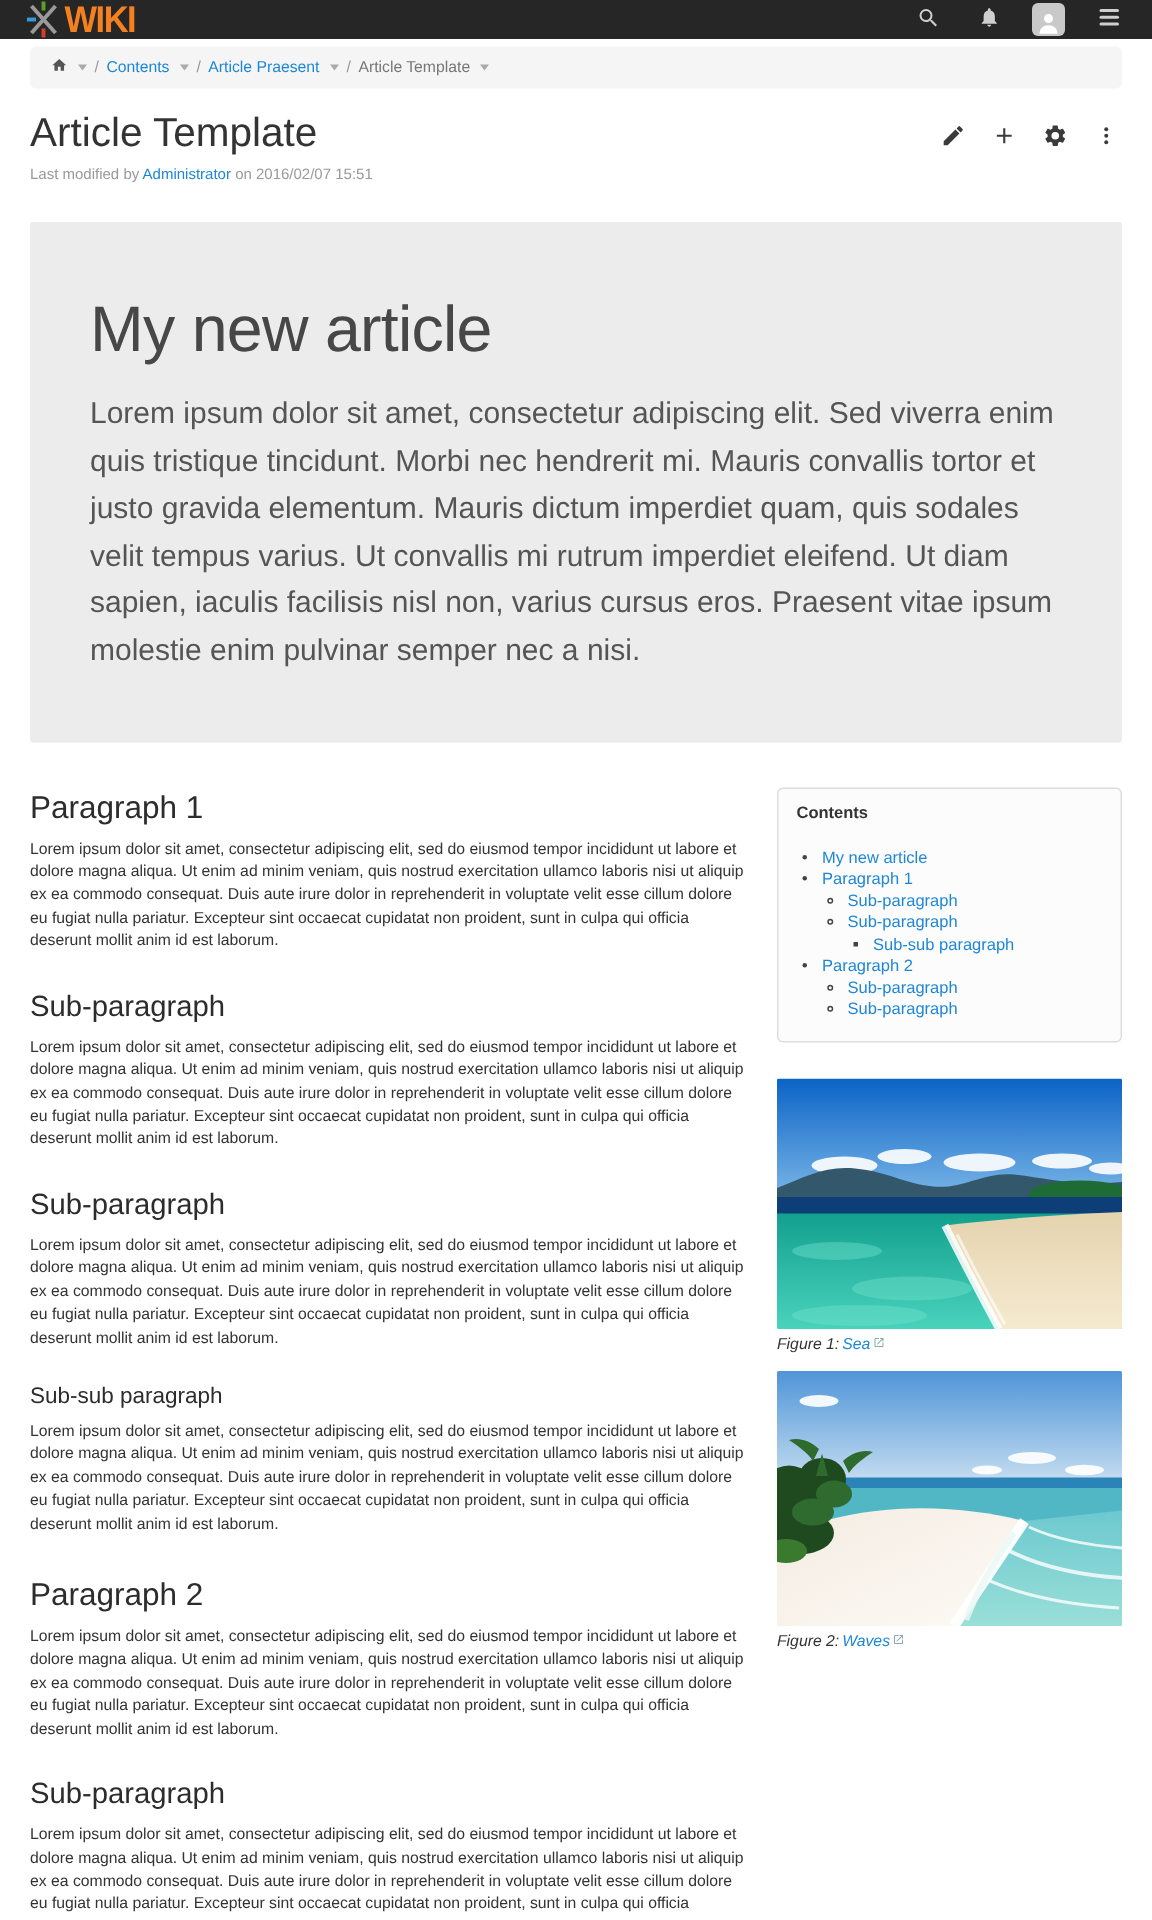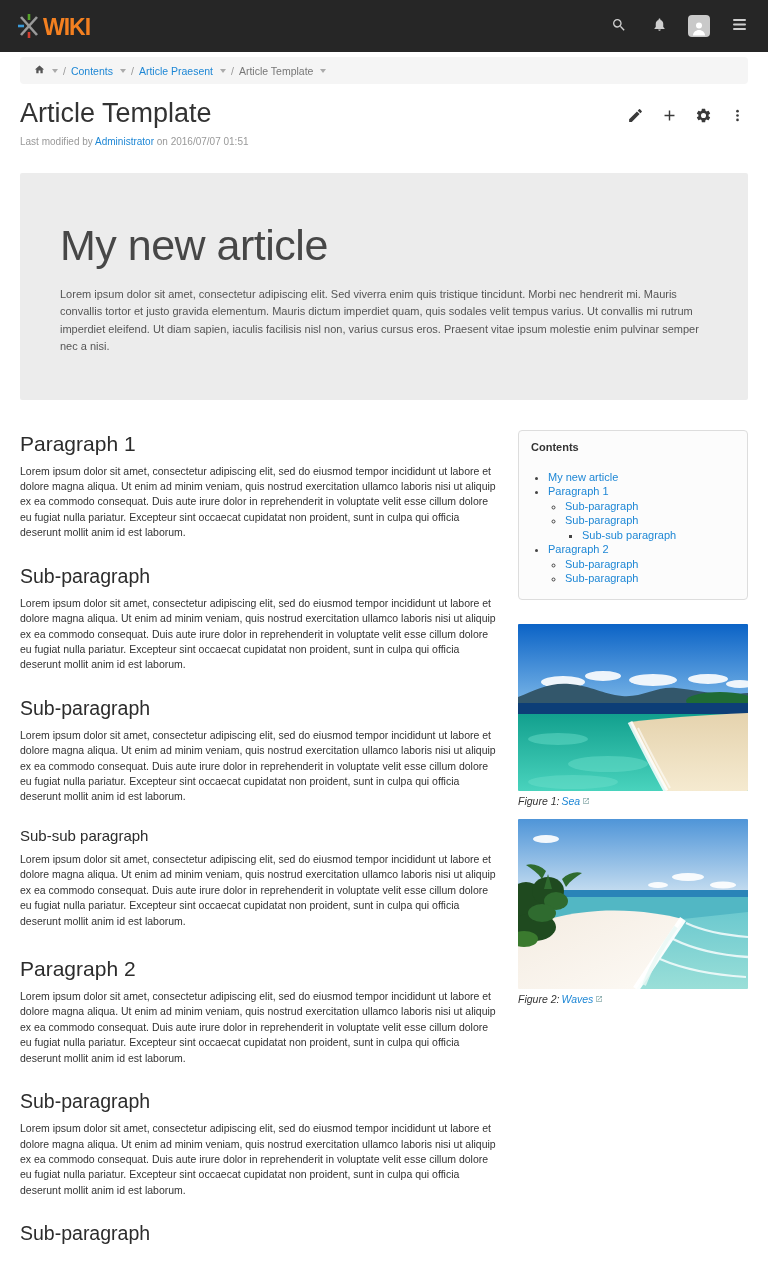--- a/index.html
+++ b/index.html
@@ -1,20 +1,20 @@
 <!DOCTYPE html>
 <html><head>
 <meta charset="utf-8">
 <style>
   * { box-sizing: border-box; margin: 0; padding: 0; }
   html, body { width: 768px; background: #fff; font-family: "Liberation Sans", sans-serif; color: #333; }
   body { min-height: 1280px; position: relative; }
 
   
-  .navbar { height: 52px; background: #262626; display: flex; align-items: center; justify-content: space-between; padding: 0 14px 0 16px; }
+  .navbar { height: 26px; background: #262626; display: flex; align-items: center; justify-content: space-between; padding: 0 14px 0 16px; }
   .brand { display: flex; align-items: center; gap: 1px; cursor: pointer; }
   .brand-word { color: #f48020; font-size: 23px; font-weight: bold; letter-spacing: -1px; line-height: 1; transform: scaleY(1.08); }
   .nav-icons { display: flex; align-items: center; gap: 10px; }
   .nav-icon-btn { width: 30px; height: 30px; display: flex; align-items: center; justify-content: center; background: none; border: none; cursor: pointer; }
   .avatar-box { width: 22px; height: 22px; background: #c9c9c9; border-radius: 4px; display: flex; align-items: flex-end; justify-content: center; overflow: hidden; }
 
   
   .container { width: 728px; margin: 0 auto; }
 
   
@@ -28,21 +28,21 @@
   .page-head { margin-top: 14px; display: flex; justify-content: space-between; align-items: flex-start; }
   .page-title { font-size: 27px; font-weight: 400; color: #333; line-height: 1.15; }
   .doc-meta { font-size: 10px; color: #999; margin-top: 7px; }
   .doc-meta a { color: #1e87d5; text-decoration: none; }
   .page-actions { display: flex; gap: 12px; margin-top: 8px; }
   .action-btn { background: none; border: none; cursor: pointer; width: 22px; height: 22px; display: flex; align-items: center; justify-content: center; }
 
   
   .hero { margin-top: 26px; background: #ececec; border-radius: 2px; padding: 48px 40px 44px; }
   .hero h1 { font-size: 43px; font-weight: 400; color: #474747; letter-spacing: -0.5px; margin-bottom: 16px; }
-  .hero .lead { font-size: 11px; line-height: 1.58; color: #555; }
+  .hero .lead { font-size: 20px; line-height: 1.58; color: #555; }
 
   
   .main { display: flex; gap: 18px; margin-top: 30px; align-items: flex-start; }
   .col-left { flex: 1; min-width: 0; }
   .col-right { width: 230px; flex: 0 0 230px; }
 
   .sec-h2 { font-size: 21px; font-weight: 400; color: #2c2c2c; margin: 28px 0 8px; }
   .sec-h3 { font-size: 19.5px; font-weight: 400; color: #2c2c2c; margin: 24px 0 8px; }
   .sec-h4 { font-size: 15px; font-weight: 400; color: #2c2c2c; margin: 22px 0 8px; }
   .section:first-child .sec-h2 { margin-top: 2px; }
@@ -141,21 +141,21 @@
     <span class="crumb-current">Article Template</span>
       <span class="caret"></span>
   </nav>
 
   <div class="page-head">
     <div>
       <h1 class="page-title">Article Template</h1>
       <div class="doc-meta">
         <span>Last modified by</span>
         <a href="#">Administrator</a>
-        <span>on 2016/07/07 01:51</span>
+        <span>on 2016/02/07 15:51</span>
       </div>
     </div>
     <div class="page-actions">
       <button class="action-btn">
         <span>
           <svg width="17" height="17" viewBox="0 0 24 24" fill="#3a3a3a">
               <path d="M3 17.25V21h3.75L17.81 9.94l-3.75-3.75L3 17.25zM20.71 7.04a1 1 0 0 0 0-1.41l-2.34-2.34a1 1 0 0 0-1.41 0l-1.83 1.83 3.75 3.75 1.83-1.83z"></path>
             </svg>
         </span>
       </button>

